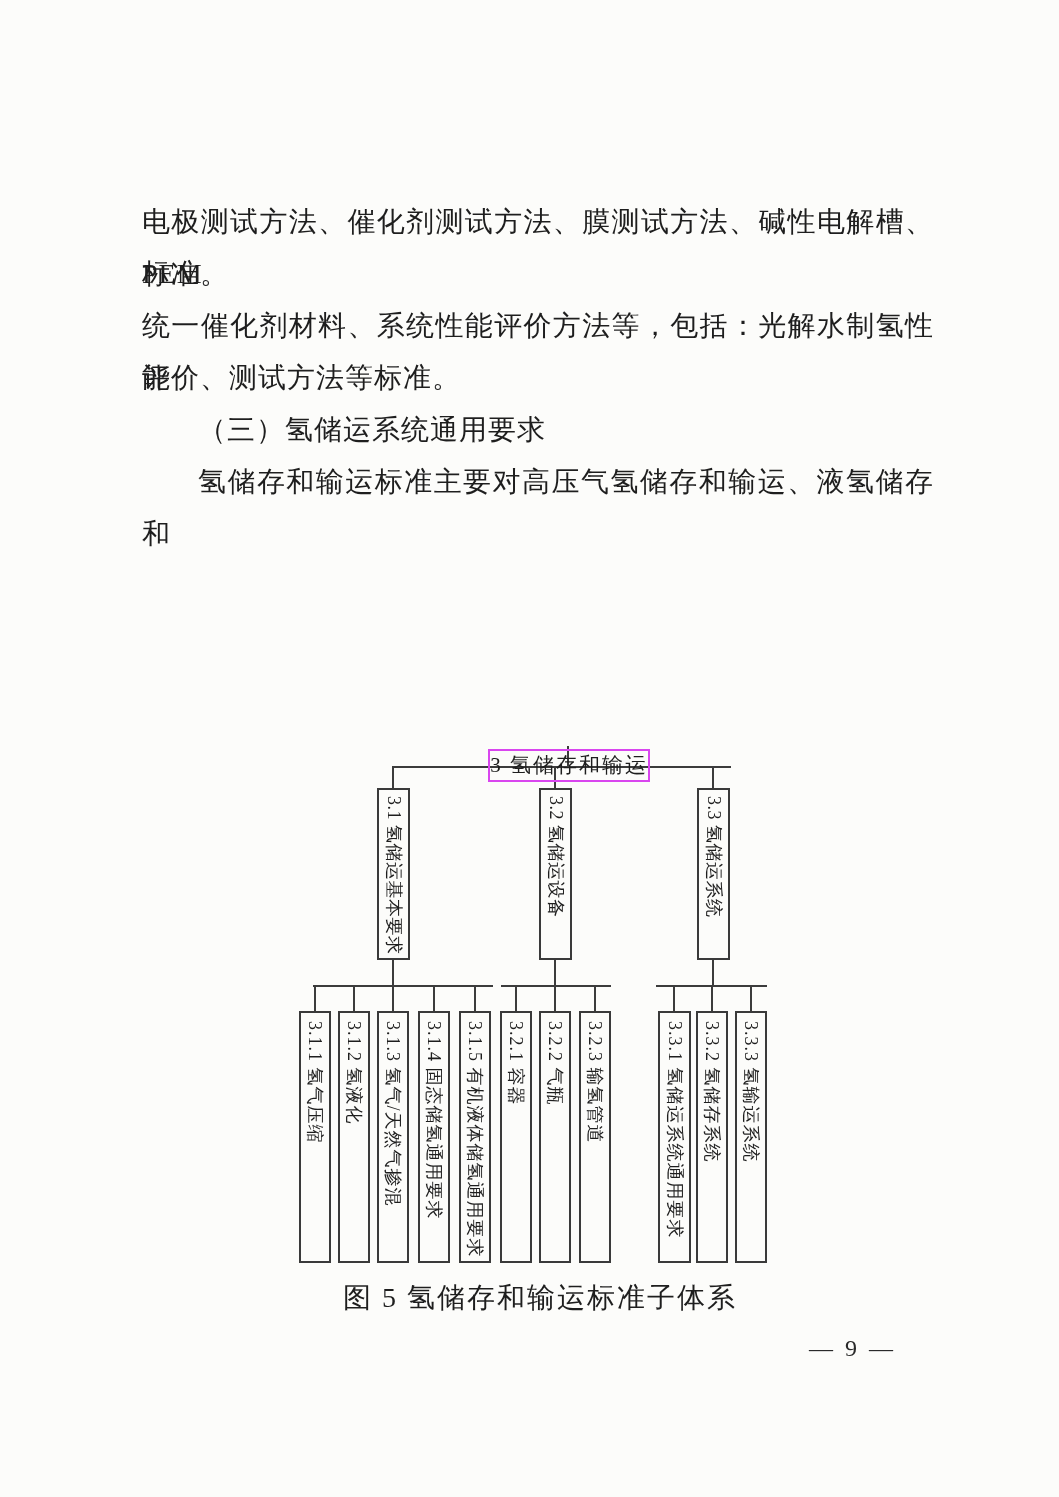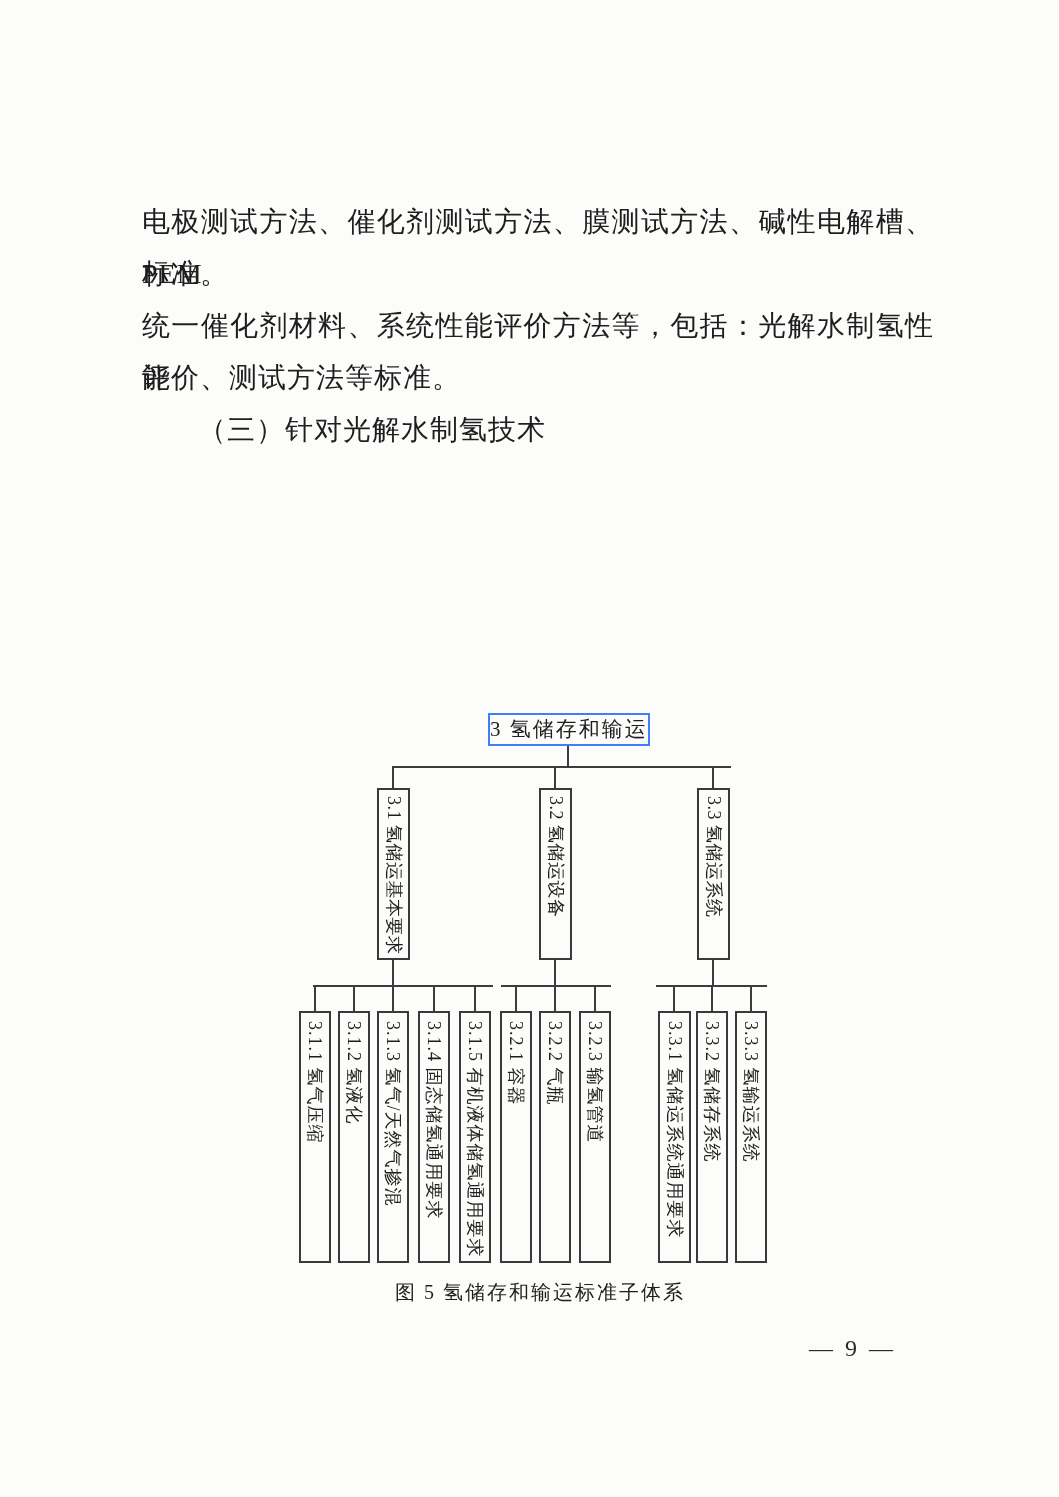--- a/index.html
+++ b/index.html
@@ -18,55 +18,56 @@
     height:52px;line-height:52px;font-size:28px;
     letter-spacing:1px;white-space:nowrap;overflow:visible;
   }
   .jf{text-align:justify;text-align-last:justify;white-space:normal;}
   .ind{text-indent:56px;}
 
   
   .fig{position:absolute;left:0;top:0;width:1059px;height:1497px;}
   .ln{position:absolute;background:#3c3c3c;}
   .hbox{
-    position:absolute;border:2px solid #3b82f6;background:transparent;
-    text-align:left;box-sizing:border-box;
+    position:absolute;border:2px solid #d946ef;background:transparent;
+    text-align:center;box-sizing:border-box;margin-top:36px;
   }
   .hbox span{display:block;font-size:21px;line-height:29px;letter-spacing:2px;}
   .vbox{
     position:absolute;border:2px solid #3a3a3a;background:transparent;
     box-sizing:border-box;
   }
   .vtext{
     position:absolute;top:8px;left:calc(50% + 10px);
     transform-origin:0 0;transform:rotate(90deg);
     white-space:nowrap;font-size:18px;line-height:20px;letter-spacing:1px;
   }
   .vbox.l2 .vtext{font-size:18px;top:6px;letter-spacing:0.5px;}
 
   .caption{
     position:absolute;left:280px;top:1279px;width:520px;
-    text-align:center;font-size:20px;letter-spacing:2px;
+    text-align:center;font-size:28px;letter-spacing:2px;
   }
   .pageno{
     position:absolute;left:795px;top:1335px;width:115px;
     text-align:center;font-size:24px;letter-spacing:3px;color:#2a2a2a;
   }
 </style>
 </head>
 <body>
 
 <div class="page">
 
   <div class="bodytext">
     <div class="tl jf">电极测试方法、催化剂测试方法、膜测试方法、碱性电解槽、PEM</div>
     <div class="tl">标准。</div>
     <div class="tl jf">统一催化剂材料、系统性能评价方法等，包括：光解水制氢性能</div>
     <div class="tl">评价、测试方法等标准。</div>
-    <div class="tl ind">（三）针对光解水制氢技术</div>
+    <div class="tl ind">（三）氢储运系统通用要求</div>
+    <div class="tl jf ind">氢储存和输运标准主要对高压气氢储存和输运、液氢储存和</div>
   </div>
 
   <div class="fig">
 
     <div class="ln" style="left:567px;top:746px;width:2px;height:22px"></div>
     <div class="ln" style="left:392px;top:766px;width:339px;height:2px"></div>
     <div class="ln" style="left:392px;top:767px;width:2px;height:21px"></div>
     <div class="ln" style="left:554px;top:767px;width:2px;height:21px"></div>
     <div class="ln" style="left:712px;top:767px;width:2px;height:21px"></div>
 

